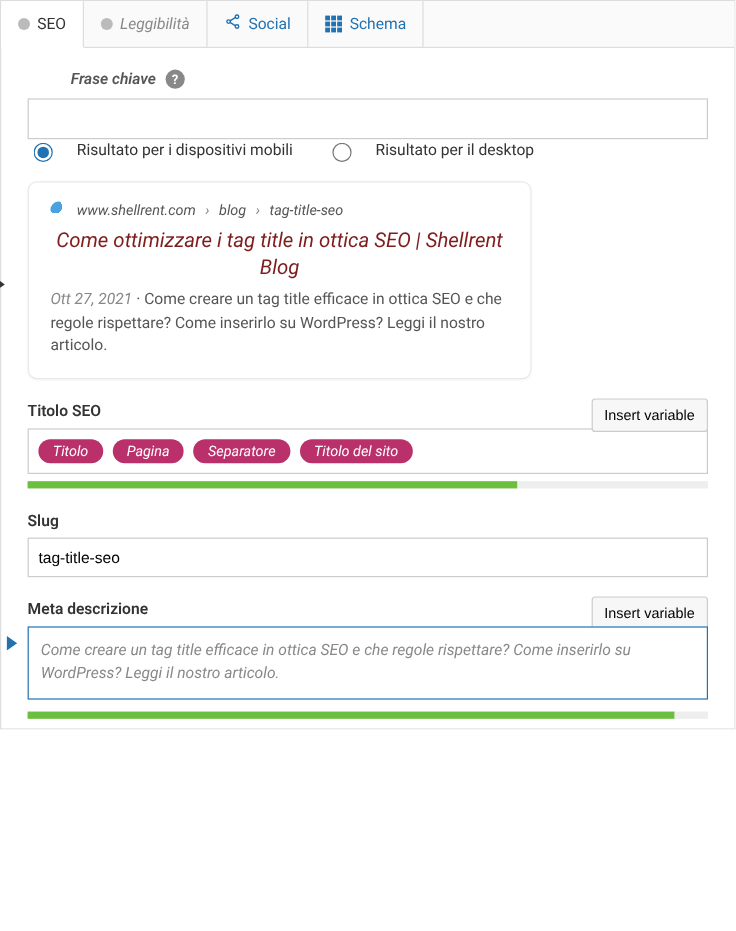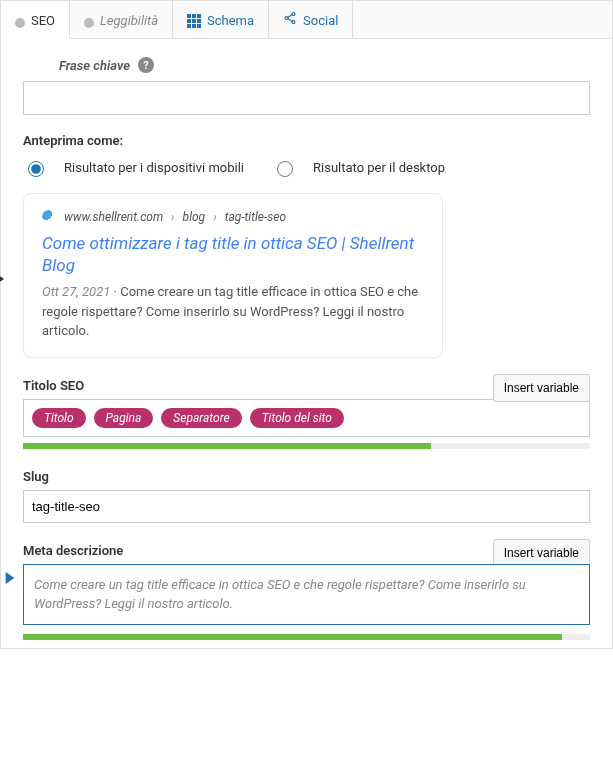--- a/index.html
+++ b/index.html
@@ -17,21 +17,21 @@
   }
   .tabs {
     display: flex;
     border-bottom: 1px solid #ddd;
     background: #fafafa;
   }
   .tab {
     padding: 10px 14px;
     border-right: 1px solid #ddd;
     display: flex;
-    align-items: flex-end;
+    align-items: center;
     gap: 6px;
     cursor: pointer;
     font-size: 13px;
   }
   .tab.active {
     background: #fff;
     border-bottom: 1px solid #fff;
     margin-bottom: -1px;
   }
   .tab .dot {
@@ -119,25 +119,26 @@
     color: #555;
     font-size: 12px;
     font-style: italic;
   }
   .favicon {
     width: 14px; height: 14px; border-radius: 50%;
     background: radial-gradient(circle at 30% 30%, #4aa3df 0%, #4aa3df 40%, #fff 41%);
     display: inline-block;
   }
   .preview-title {
-    color: #3b82f6;
+    color: #7f1d1d;
     font-size: 17px;
     font-style: italic;
     margin: 8px 0 6px;
     line-height: 1.3;
+    text-align: center;
   }
   .preview-desc {
     font-size: 13px;
     color: #555;
     line-height: 1.5;
   }
   .preview-desc .date { color: #888; font-style: italic; }
   .side-arrow {
     position: absolute;
     left: -30px;
@@ -222,60 +223,59 @@
   <div class="tabs">
     <div class="tab active">
       <span class="dot"></span>
       <span>SEO</span>
     </div>
     <div class="tab light">
       <span class="dot"></span>
       <span>Leggibilità</span>
     </div>
     <div class="tab blue">
-      <span class="grid-icon">
-        <span></span>
-          <span></span>
-          <span></span>
-          <span></span>
-          <span></span>
-          <span></span>
-          <span></span>
-          <span></span>
-          <span></span>
-      </span>
-      <span>Schema</span>
-    </div>
-    <div class="tab blue">
       <span class="share-icon">
         <svg viewBox="0 0 24 24" fill="none" stroke="#2271b1" stroke-width="2">
           <circle cx="18" cy="5" r="2.5"></circle>
             <circle cx="6" cy="12" r="2.5"></circle>
             <circle cx="18" cy="19" r="2.5"></circle>
           <line x1="8" y1="11" x2="16" y2="6"></line>
             <line x1="8" y1="13" x2="16" y2="18"></line>
         </svg>
       </span>
       <span>Social</span>
     </div>
+    <div class="tab blue">
+      <span class="grid-icon">
+        <span></span>
+          <span></span>
+          <span></span>
+          <span></span>
+          <span></span>
+          <span></span>
+          <span></span>
+          <span></span>
+          <span></span>
+      </span>
+      <span>Schema</span>
+    </div>
   </div>
 
   <div class="panel">
 
     
     <div class="section-label">
       <span>Frase chiave</span>
       <span class="help-icon">?</span>
     </div>
     <input class="full-input" type="text" value="" style="">
 
     
 
     
-    <div class="subhead">Anteprima come:</div>
     <div class="radio-row">
       <label>
         <input type="radio" name="pv" checked="" style="">
         <span>Risultato per i dispositivi mobili</span>
       </label>
       <label>
         <input type="radio" name="pv" style="">
         <span>Risultato per il desktop</span>
       </label>
     </div>

